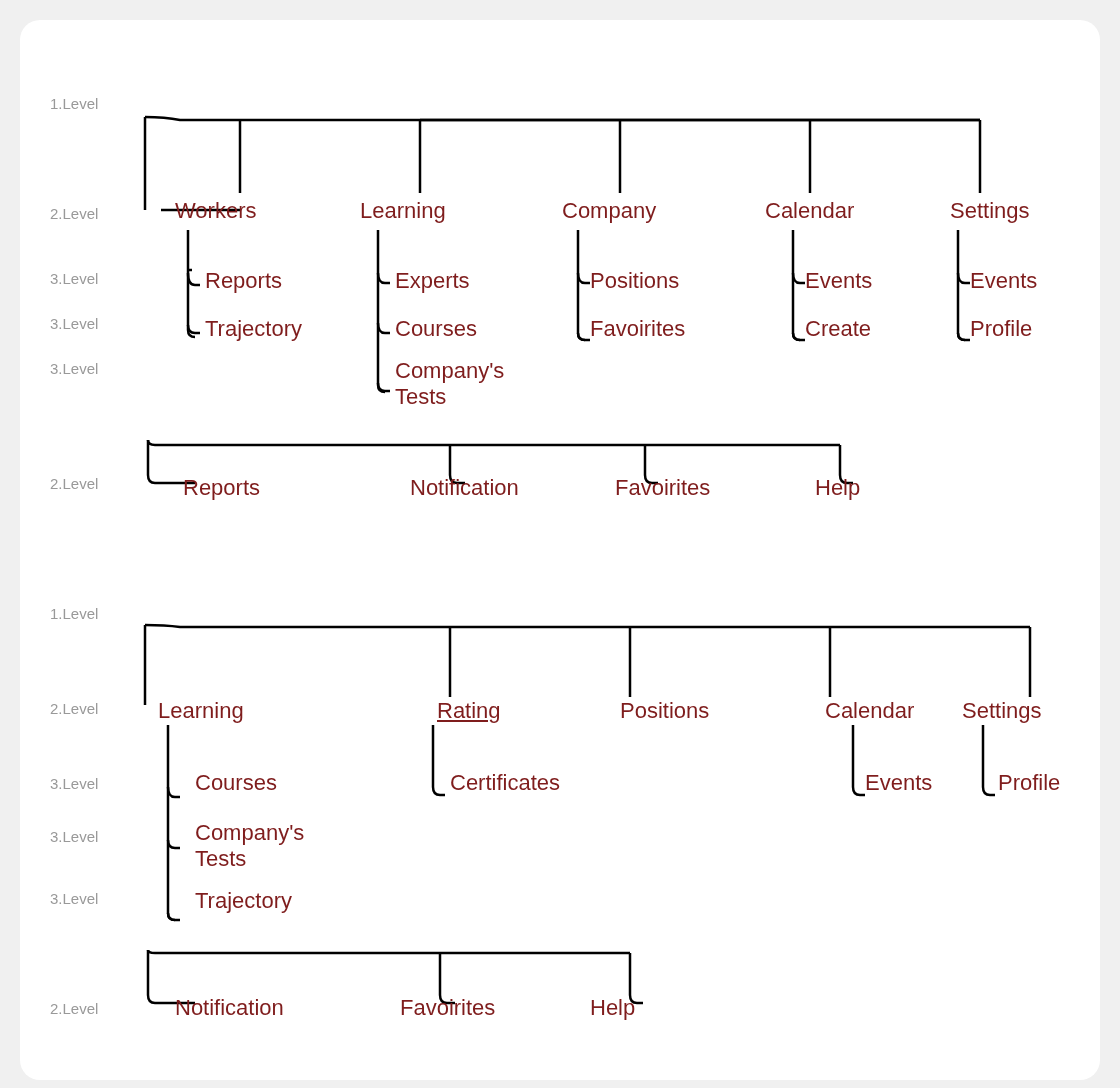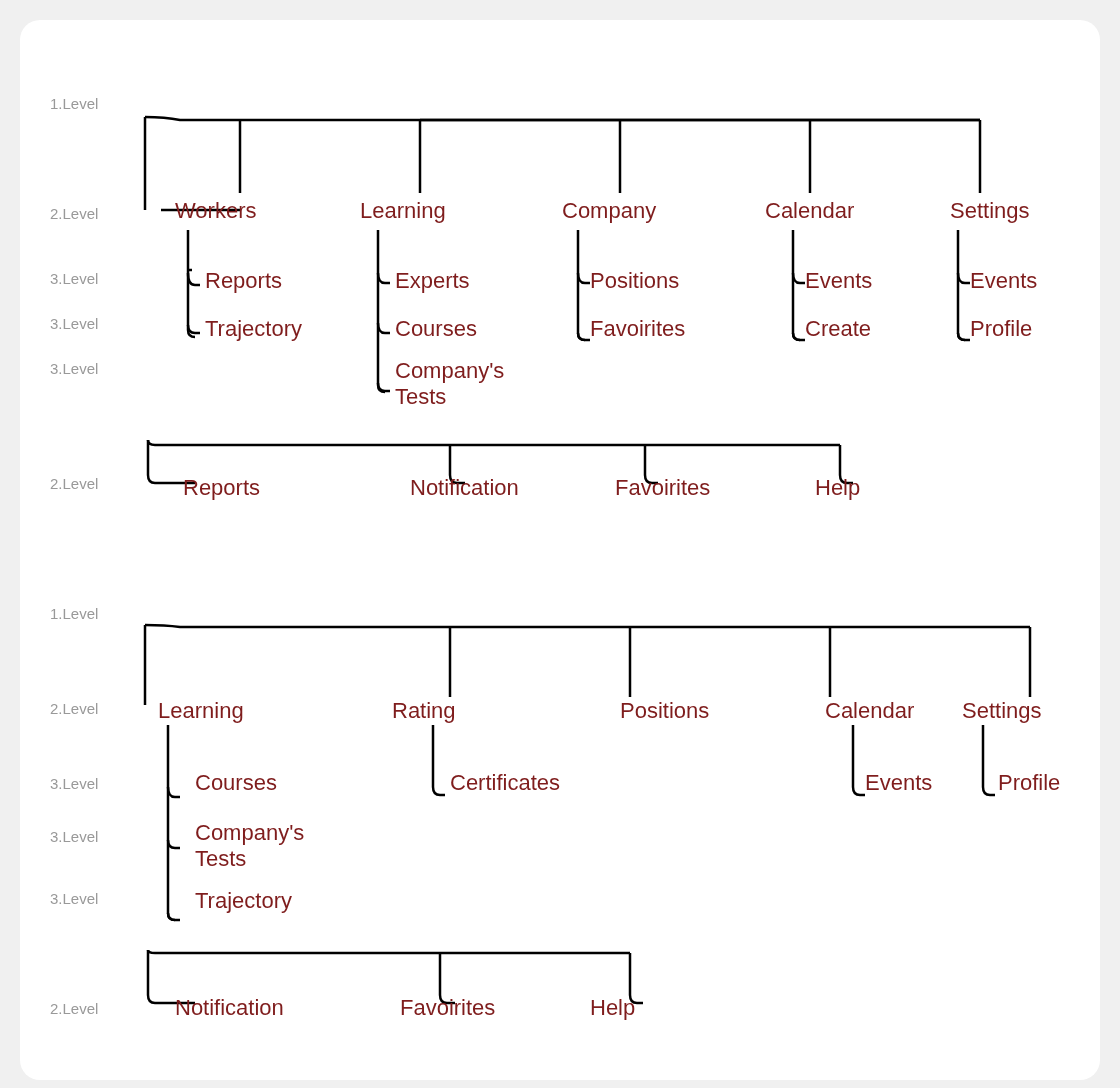--- a/index.html
+++ b/index.html
@@ -179,21 +179,21 @@
   <div class="node node-label" style="left:950px;top:248px;">Events</div>
   <div class="node node-label" style="left:950px;top:296px;">Profile</div>
 
   <div class="node node-label" style="left:155px;top:455px;margin-left:8px;">Reports</div>
   <div class="node node-label" style="left:390px;top:455px;">Notification</div>
   <div class="node node-label" style="left:595px;top:455px;">Favoirites</div>
   <div class="node node-label" style="left:795px;top:455px;">Help</div>
 
 
   <div class="node node-label" style="left:138px;top:678px;">Learning</div>
-  <div class="node node-label" style="left:372px;top:678px;">Rating</div>
+  <div class="node node-label" style="left:417px;top:678px;text-decoration:underline;">Rating</div>
   <div class="node node-label" style="left:600px;top:678px;">Positions</div>
   <div class="node node-label" style="left:805px;top:678px;">Calendar</div>
   <div class="node node-label" style="left:942px;top:678px;">Settings</div>
 
   <div class="node node-label" style="left:175px;top:750px;">Courses</div>
   <div class="node node-label" style="left:430px;top:750px;">Certificates</div>
   <div class="node node-label" style="left:175px;top:800px;line-height:1.2;">
     <span>Company's</span><br>
     <span>Tests</span>
   </div>

